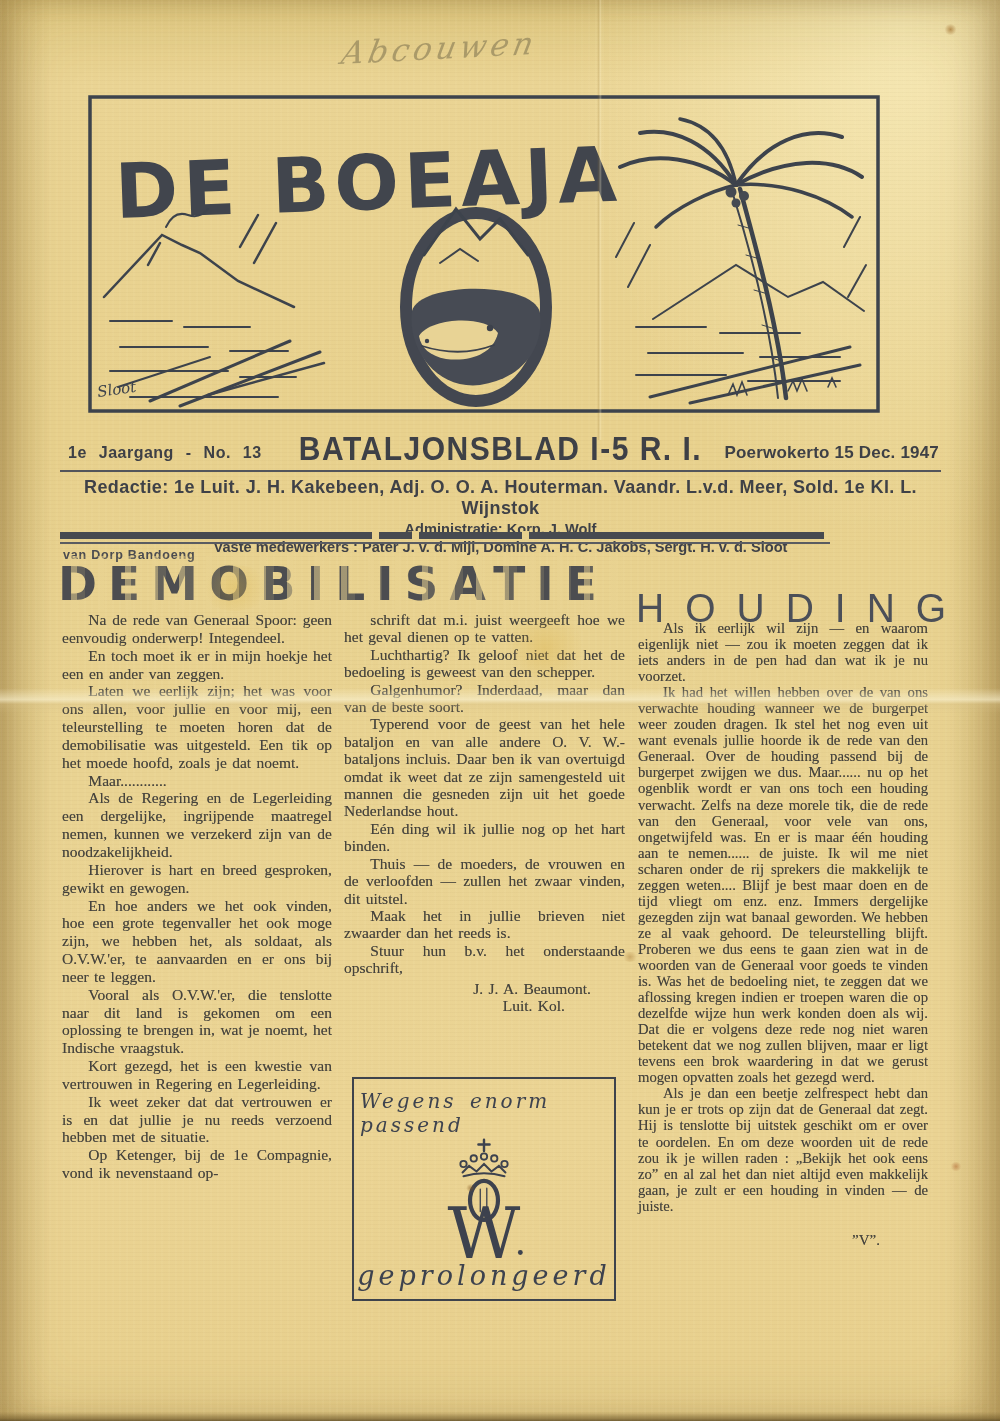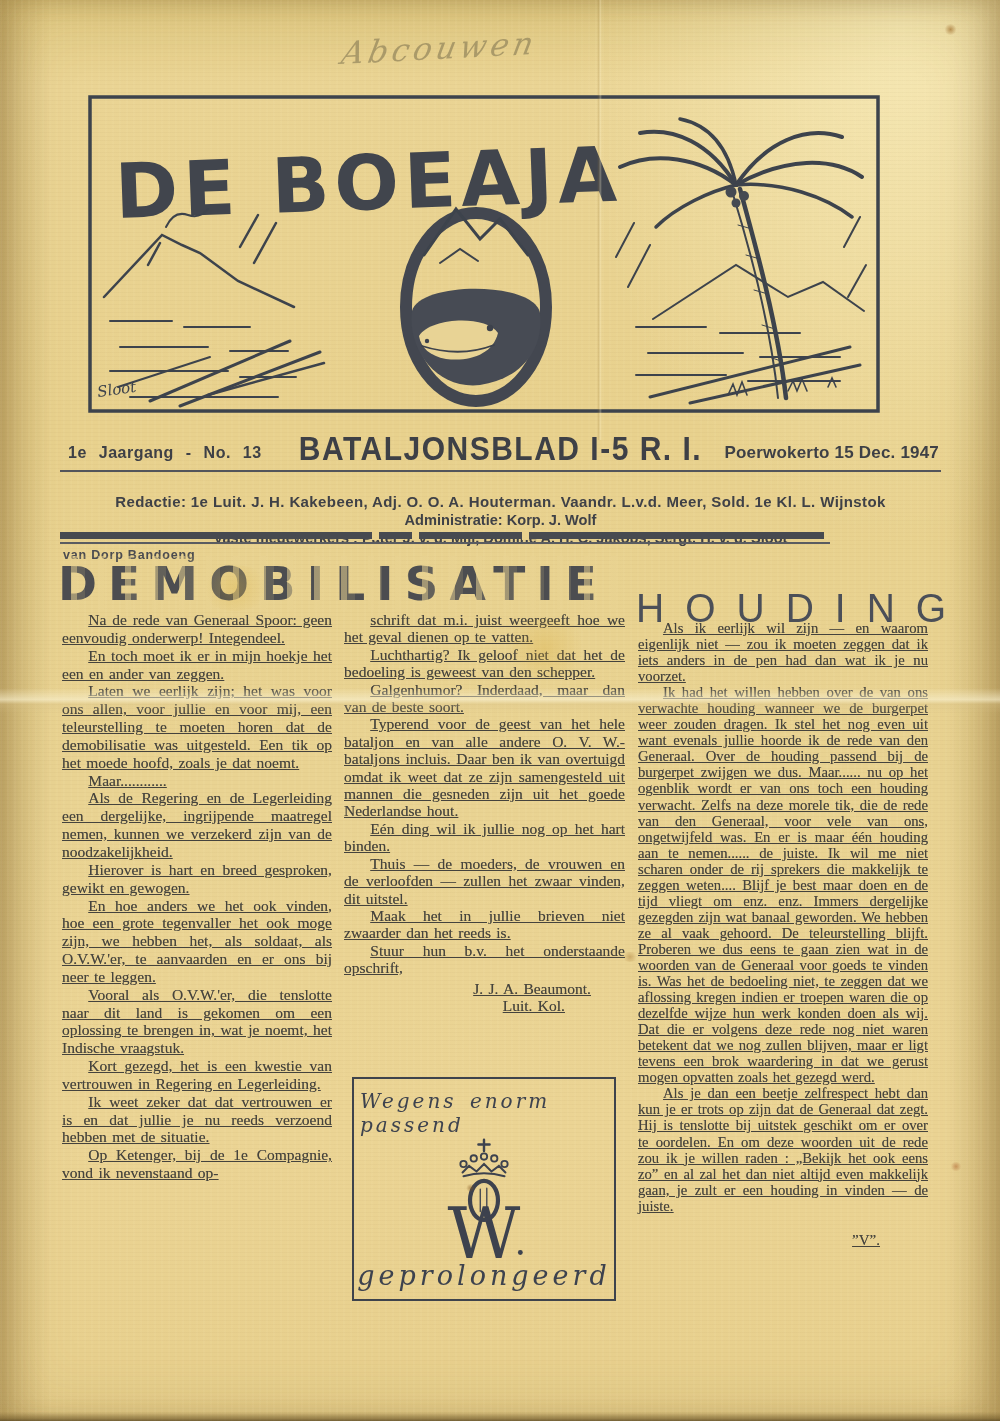--- a/index.html
+++ b/index.html
@@ -23,40 +23,40 @@
   
   .masthead{position:absolute;left:88px;top:95px;width:792px;height:318px;z-index:3;}
   
   .issueline{position:absolute;left:60px;top:436px;width:881px;height:32px;z-index:3;color:#3e4046;}
   .iss-left{position:absolute;left:8px;top:8px;font-family:"Liberation Sans",sans-serif;font-weight:700;font-size:16px;word-spacing:7px;letter-spacing:.5px;}
   .iss-center{position:absolute;left:50%;top:-4px;transform:translateX(-50%) scaleY(1.08);font-family:"Liberation Sans",sans-serif;font-weight:700;font-size:30px;letter-spacing:1.5px;white-space:nowrap;}
   .iss-right{position:absolute;right:2px;top:7px;font-family:"Liberation Sans",sans-serif;font-weight:700;font-size:17px;letter-spacing:.2px;}
   .rule-thin{position:absolute;left:60px;top:470px;width:881px;height:2px;background:#53555b;z-index:3;}
   .staff{position:absolute;left:60px;top:474px;width:881px;z-index:3;text-align:center;color:#3f4147;
     font-family:"Liberation Sans",sans-serif;font-weight:700;}
-  .staff .s1{font-size:15px;letter-spacing:.4px;margin:19px 0 0 0;}
+  .staff .s1{font-size:18px;letter-spacing:.4px;margin:3px 0 0 0;}
   .staff .s2{font-size:14.6px;margin:2px 0 0 0;}
   .staff .s3{font-size:14.6px;margin:2px 0 0 0;}
   .rule-thick{position:absolute;left:60px;top:532px;width:764px;height:7px;background:#474a50;z-index:3;}
   .rule-thick .gap{position:absolute;top:-1px;width:7px;height:9px;background:#e8d18e;}
   .rule-thick2{position:absolute;left:60px;top:542px;width:770px;height:2px;background:#5a5c61;z-index:3;}
   
   .kicker{position:absolute;left:63px;top:548px;z-index:3;font-family:"Liberation Sans",sans-serif;
     font-weight:700;font-size:12.5px;letter-spacing:.8px;color:#4b4c50;}
   .headline1{position:absolute;left:58px;top:556px;width:580px;z-index:3;
     font-family:"DejaVu Sans",sans-serif;font-weight:700;font-size:47px;letter-spacing:11px;
     color:#4c4d50;white-space:nowrap;}
   .headline1::after{content:"";position:absolute;inset:0;z-index:2;
     background:repeating-linear-gradient(90deg, rgba(233,211,146,0) 0 13px, rgba(233,211,146,.55) 13px 19px, rgba(233,211,146,.15) 19px 27px);}
   .headline2{position:absolute;left:636px;top:587px;width:300px;z-index:3;
     font-family:"Liberation Sans",sans-serif;font-weight:400;font-size:39px;letter-spacing:21px;
     color:#4b4f58;transform:scaleY(1.02);white-space:nowrap;}
   
   .col{position:absolute;z-index:3;text-align:justify;color:#45433d;
-    text-shadow:0 0 .5px rgba(70,66,56,.55);text-decoration:underline;}
+    text-shadow:0 0 .5px rgba(70,66,56,.55);}
   .col p{margin:0;text-indent:1.7em;}
   .col1{left:62px;top:611px;width:270px;font-size:15.5px;line-height:17.85px;word-spacing:1.5px;}
   .col2{left:344px;top:611px;width:281px;font-size:15.5px;line-height:17.4px;word-spacing:1.5px;}
   .col3{left:638px;top:620px;width:290px;font-size:14.7px;line-height:16.05px;word-spacing:1px;}
   .sig-name{text-align:right;padding-right:34px;text-indent:0 !important;margin-top:3px !important;}
   .sig-rank{text-align:right;padding-right:60px;text-indent:0 !important;}
   .houding-sig{text-align:right;padding-right:48px;text-indent:0 !important;margin-top:18px !important;font-size:15px;}
   
   .adbox{position:absolute;left:352px;top:1077px;width:264px;height:224px;z-index:3;
     border:2.5px solid #3e434c;box-sizing:border-box;display:flex;flex-direction:column;

